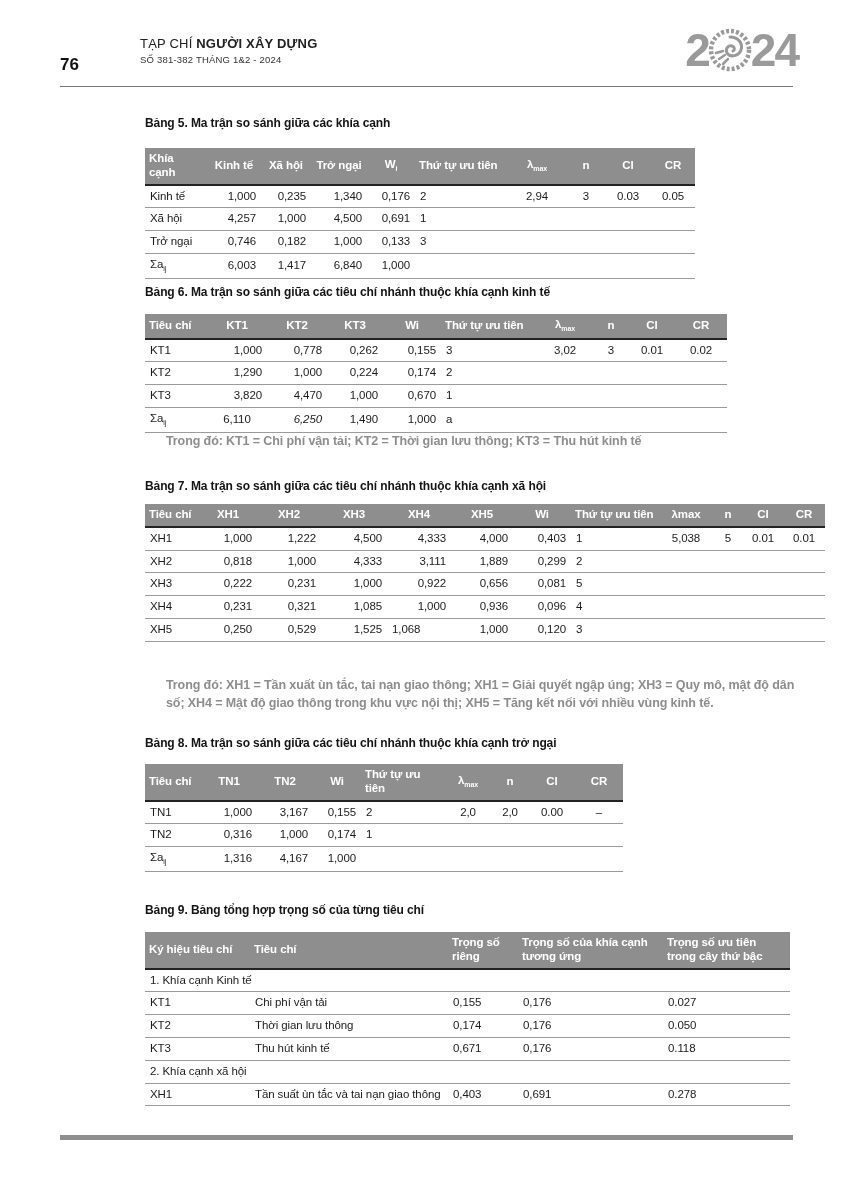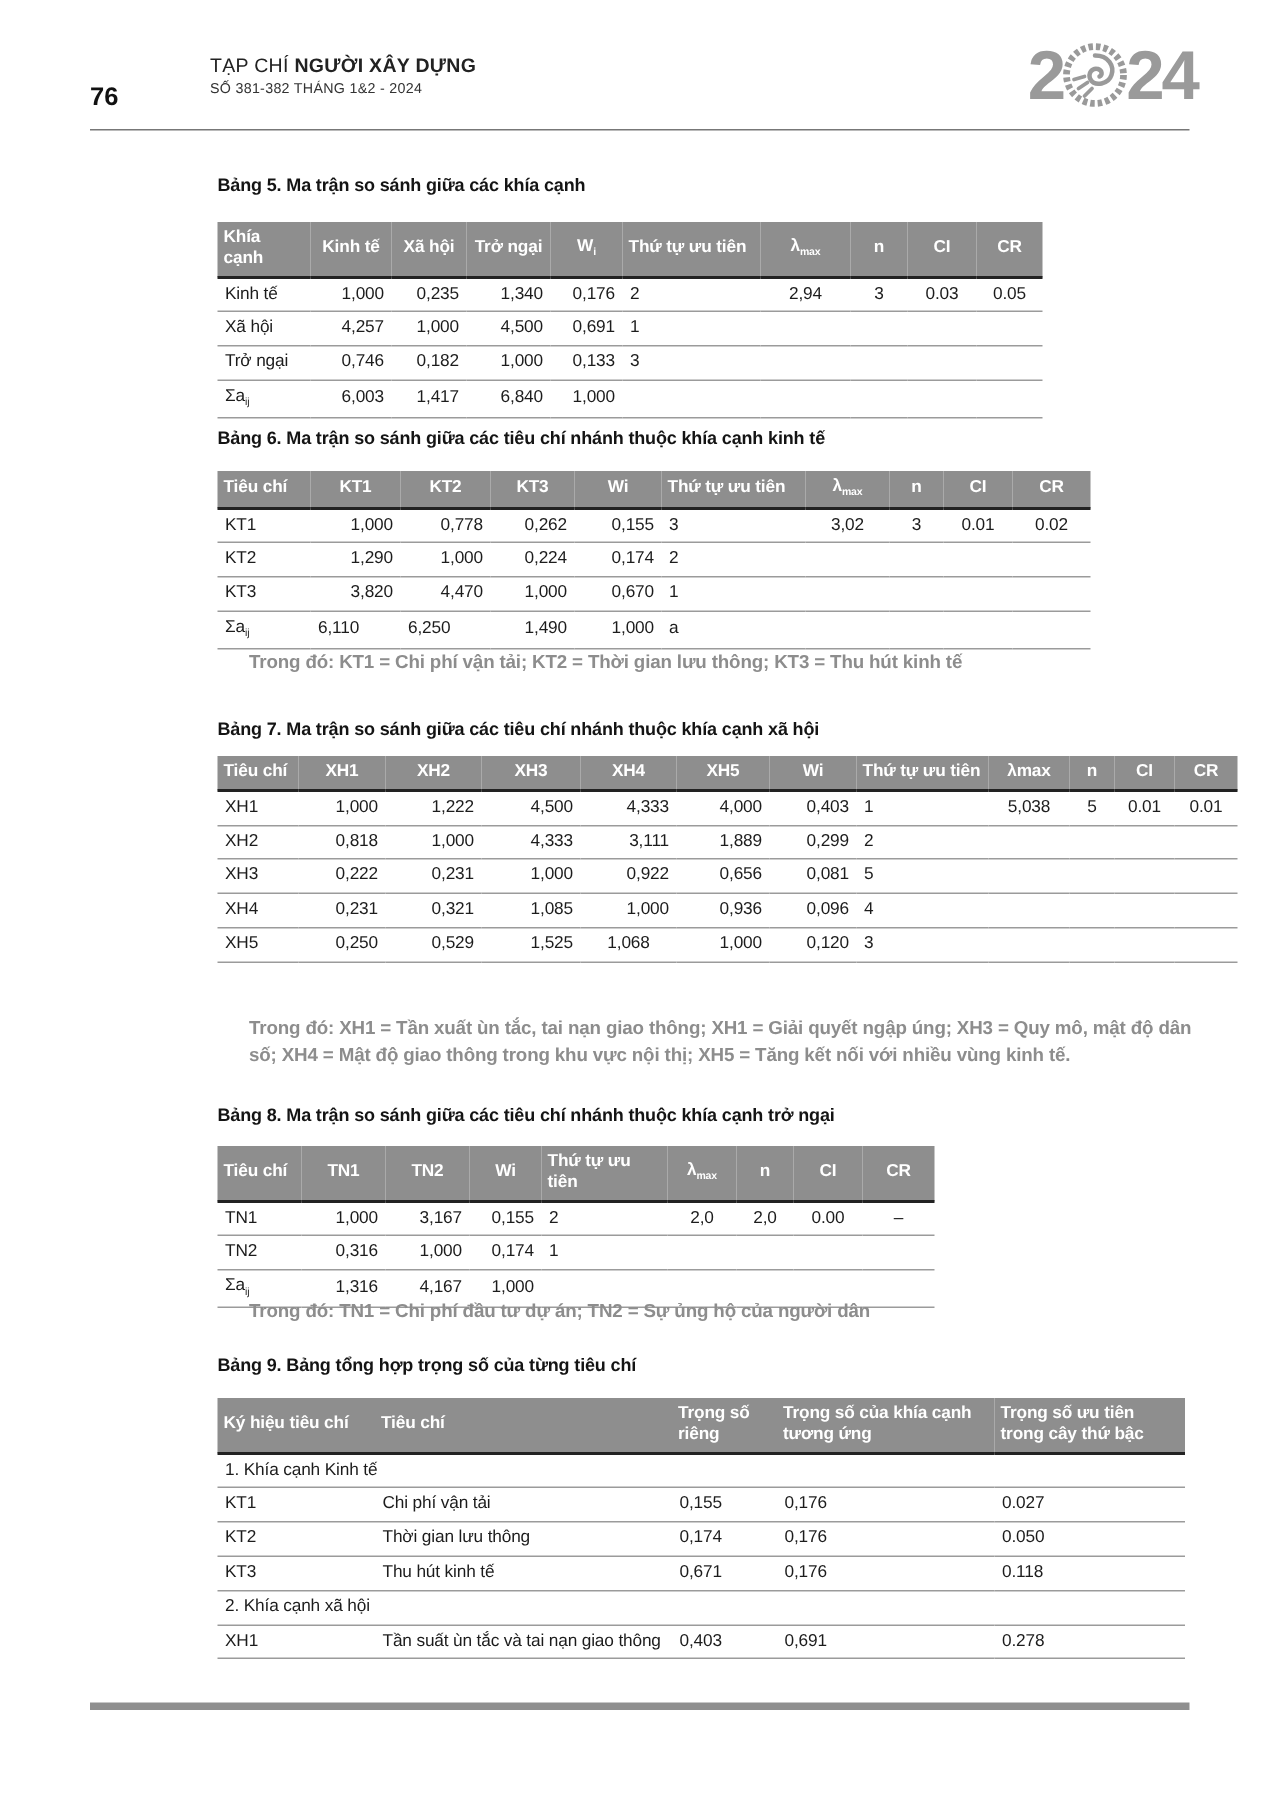--- a/index.html
+++ b/index.html
@@ -239,22 +239,22 @@
             <td style="text-align: right;">1,000</td>
             <td style="text-align: right;">0,670</td>
             <td style="text-align: left;">1</td>
             <td style="text-align: center;"></td>
             <td style="text-align: center;"></td>
             <td style="text-align: center;"></td>
             <td style="text-align: center;"></td>
           </tr>
           <tr>
             <td style="text-align: left;">Σa<sub>ij</sub></td>
-            <td style="text-align: left;">6,110</td>
-            <td style="">6,250</td>
+            <td style="text-align: center;">6,110</td>
+            <td style="text-align: right; font-style: italic;">6,250</td>
             <td style="text-align: right;">1,490</td>
             <td style="text-align: right;">1,000</td>
             <td style="text-align: left;">a</td>
             <td style="text-align: center;"></td>
             <td style="text-align: center;"></td>
             <td style="text-align: center;"></td>
             <td style="text-align: center;"></td>
           </tr>
         </tbody>
       </table>
@@ -349,21 +349,21 @@
             <td style="text-align: center;"></td>
             <td style="text-align: center;"></td>
             <td style="text-align: center;"></td>
             <td style="text-align: center;"></td>
           </tr>
           <tr>
             <td style="text-align: left;">XH5</td>
             <td style="text-align: right;">0,250</td>
             <td style="text-align: right;">0,529</td>
             <td style="text-align: right;">1,525</td>
-            <td style="text-align: center; margin-top: 16px;">1,068</td>
+            <td style="text-align: left; margin-top: 16px;">1,068</td>
             <td style="text-align: right;">1,000</td>
             <td style="text-align: right;">0,120</td>
             <td style="text-align: left;">3</td>
             <td style="text-align: center;"></td>
             <td style="text-align: center;"></td>
             <td style="text-align: center;"></td>
             <td style="text-align: center;"></td>
           </tr>
         </tbody>
       </table>
@@ -427,21 +427,20 @@
             <td style="text-align: right;">1,000</td>
             <td style="text-align: left;"></td>
             <td style="text-align: center;"></td>
             <td style="text-align: center;"></td>
             <td style="text-align: center;"></td>
             <td style="text-align: center;"></td>
           </tr>
         </tbody>
       </table>
     </div>
-  <div class="tbl-note" style="top:866px;left:166px;width:560px">Trong đó: TN1 = Chi phí đầu tư dự án; TN2 = Sự ủng hộ của người dân</div>
 
   <div class="tbl-title" style="top:903px">Bảng 9. Bảng tổng hợp trọng số của từng tiêu chí</div>
   <div class="tbl-host" style="top:932px">
       <table class="mtx" style="width: 645px;">
         <colgroup>
           <col style="width: 105px;">
           <col style="width: 198px;">
           <col style="width: 70px;">
           <col style="width: 145px;">
           <col style="width: 127px;">

